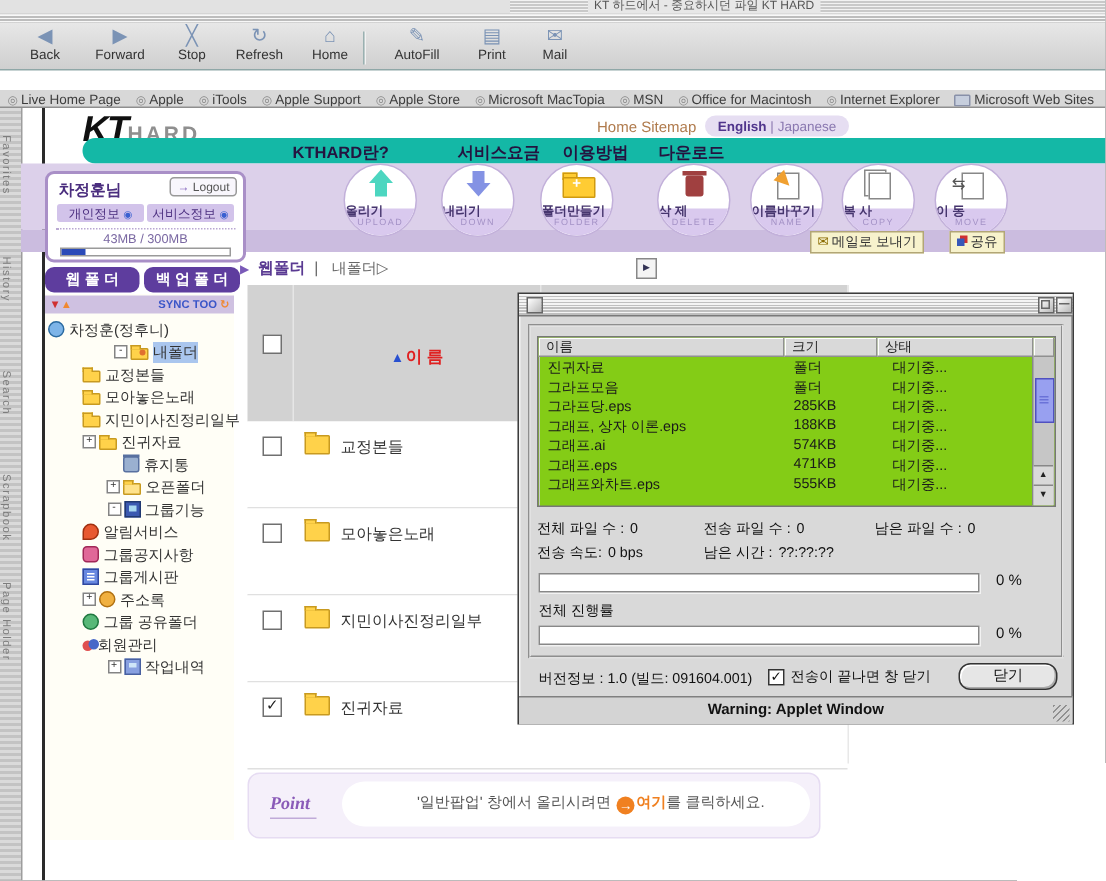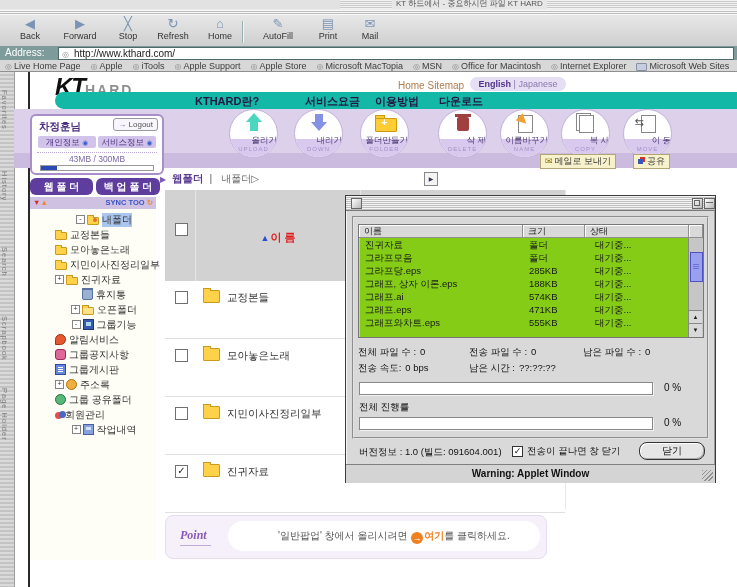--- a/index.html
+++ b/index.html
@@ -77,21 +77,21 @@
   #qmail .env{color:#8a6a00;margin-right:2px;}
   #qshare .shic{display:inline-block;width:5px;height:5px;background:#3858b8;box-shadow:2px -2px 0 #d03030;margin-right:4px;}
 
   
   .action{position:absolute;top:109px;width:47px;height:47px;background:#fff;border:1px solid #c2b0da;border-radius:50%;overflow:hidden;}
   .action:nth-of-type(1){left:229px;} .action:nth-of-type(2){left:294px;}
   .action:nth-of-type(3){left:360px;} .action:nth-of-type(4){left:438px;}
   .action:nth-of-type(5){left:500px;} .action:nth-of-type(6){left:561px;}
   .action:nth-of-type(7){left:623px;}
   .action .band{position:absolute;left:0;bottom:0;width:100%;height:18px;background:#d9c9ee;}
-  .action .klab{position:absolute;left:0;top:25px;width:100%;text-align:right;font-size:8.5px;font-weight:normal;color:#46356e;z-index:2;}
+  .action .klab{position:absolute;left:0;top:25px;width:100%;text-align:left;font-size:8.5px;font-weight:bold;color:#46356e;z-index:2;}
   .action .elab{position:absolute;left:0;top:36px;width:100%;text-align:center;font-size:6px;color:#a492c6;z-index:2;letter-spacing:1px;}
   .act-ic{position:absolute;left:0;top:3px;width:100%;height:22px;}
   .act-ic i{position:absolute;left:50%;top:0;}
   .act-up i{margin-left:-8px;width:0;height:0;border:8px solid transparent;border-bottom:9px solid #4cd6c0;border-top:none;}
   .act-up::after{content:"";position:absolute;left:50%;margin-left:-4px;top:9px;width:8px;height:9px;background:#4cd6c0;}
   .act-down i{margin-left:-8px;top:9px;width:0;height:0;border:8px solid transparent;border-top:9px solid #8492e4;border-bottom:none;}
   .act-down::after{content:"";position:absolute;left:50%;margin-left:-4px;top:1px;width:8px;height:9px;background:#8492e4;}
   .act-folder i{margin-left:-10px;top:5px;width:20px;height:12px;background:#ffcc33;border:1px solid #cf9a10;border-radius:1px;}
   .act-folder::before{content:"";position:absolute;left:50%;margin-left:-10px;top:2px;width:8px;height:3px;background:#ffcc33;border:1px solid #cf9a10;}
   .act-folder::after{content:"+";position:absolute;left:50%;top:4px;margin-left:-3px;color:#fff;font-size:10px;font-weight:bold;z-index:2;}
@@ -288,27 +288,20 @@
         </div>
 
         <div class="tbbtn">
           <span class="ic ic-mail"></span>
           <span class="lb">Mail</span>
         </div>
       </div>
     <div class="abs" id="tbsep" style="position:absolute;"></div>
   </div>
 
-  <div class="abs" id="addr">
-    <span class="lab">Address:</span>
-    <div class="field">
-      <span class="at">◎</span>
-      <span>http://www.kthard.com/</span>
-    </div>
-  </div>
 
   <div class="abs" id="favbar">
 
       <span class="favitem">
         <span class="fic ic-at"></span>
         <span>Live Home Page</span>
       </span>
 
       <span class="favitem">
         <span class="fic ic-at"></span>
@@ -495,20 +488,25 @@
   <div class="fbtn" id="fbtn1">웹 폴 더</div>
   <div class="fbtn" id="fbtn2">백 업 폴 더</div>
 
   <div class="abs" id="treepanel"></div>
   <div class="abs" id="syncbar">
     <span class="dn">▼</span><span class="up">▲</span>
     <span class="st"><span>SYNC TOO</span> <span class="rot">↻</span></span>
   </div>
   <div class="abs" id="treelist">
 
+      <div class="titem lvl0">
+
+        <span class="ti ti-globe"></span>
+        <span class="tlabel">차정훈(정후니)</span>
+      </div>
 
       <div class="titem lvl1">
         <span class="texp">-</span>
         <span class="ti ti-folder-user"></span>
         <span class="tlabel sel">내폴더</span>
       </div>
 
       <div class="titem lvl2">
 
         <span class="ti ti-folder"></span>

